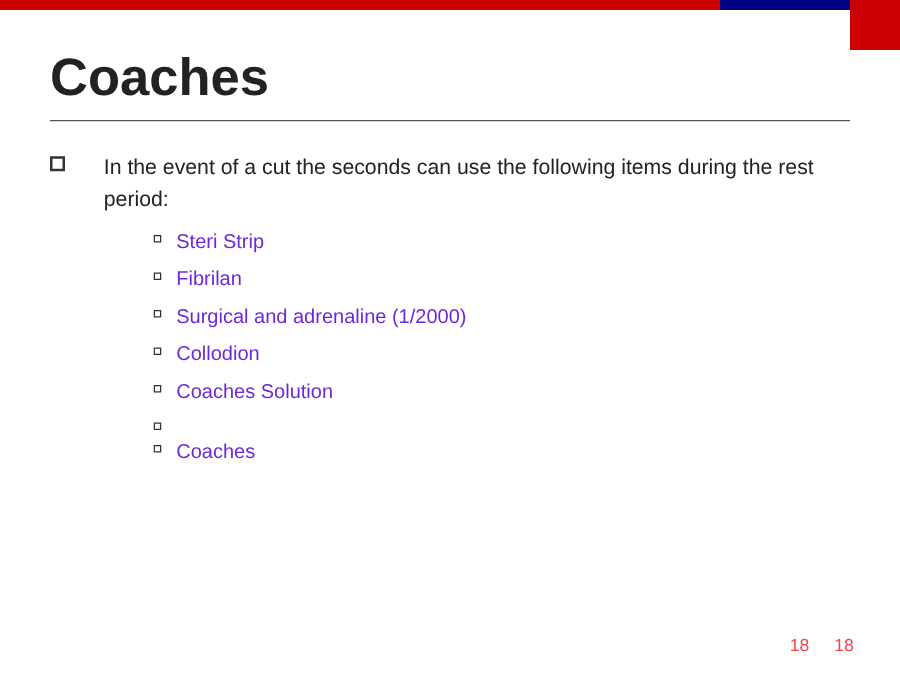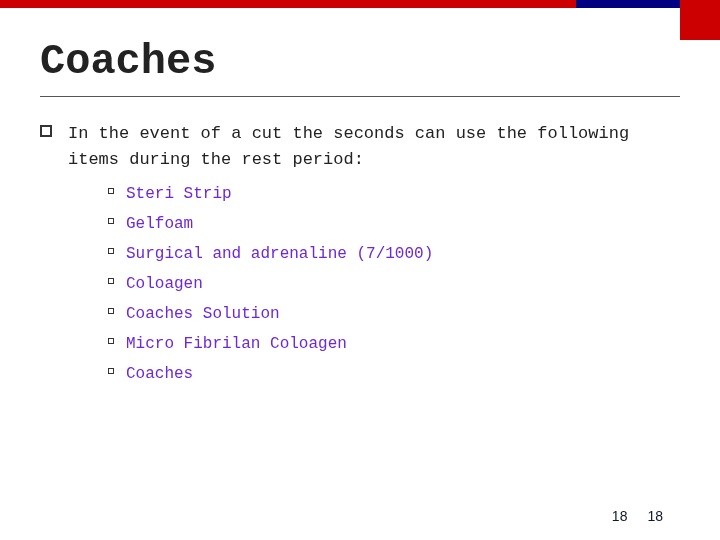--- a/index.html
+++ b/index.html
@@ -28,41 +28,41 @@
       top: 0;
       right: 0;
       width: 40px;
       height: 40px;
       background: #cc0000;
       z-index: 10;
     }
 
     .page-content {
       padding: 20px 40px 20px 40px;
-      font-family: Liberation Mono, monospace;
     }
 
     .page-title {
       font-size: 42px;
       font-weight: bold;
       color: #222222;
       margin-bottom: 10px;
       margin-top: 10px;
     }
 
     .divider {
       border: none;
       border-top: 1px solid #555555;
       margin-bottom: 24px;
     }
 
     .main-bullet {
       display: flex;
       align-items: flex-start;
       margin-bottom: 20px;
+      gap: 15px;
     }
 
     .bullet-square {
       width: 12px;
       height: 12px;
       border: 2px solid #333;
       display: inline-block;
       flex-shrink: 0;
       margin-top: 4px;
       margin-right: 16px;
@@ -95,23 +95,23 @@
       border: 1.5px solid #333;
       display: inline-block;
       flex-shrink: 0;
       margin-top: 6px;
       margin-right: 12px;
     }
 
     .page-numbers {
       position: absolute;
       bottom: 16px;
-      right: 57px;
+      right: 37px;
       font-size: 14px;
-      color: #0f172a;
+      color: #ef4444;
       display: flex;
       gap: 20px;
     }
   </style>
 </head>
 <body>
 
 <div class="top-bar"></div>
 <div class="corner-accent"></div>
 
@@ -124,37 +124,36 @@
     <div>
       <span class="bullet-text">In the event of a cut the seconds can use the following items during the rest period:</span>
 
       <ul class="sub-list">
         <li>
           <span class="sub-bullet"></span>
           <span>Steri Strip</span>
         </li>
         <li>
           <span class="sub-bullet"></span>
-          <span>Gelfoam</span>
+          <span>Fibrilan</span>
         </li>
         <li>
           <span class="sub-bullet"></span>
-          <span>Surgical and adrenaline (7/1000)</span>
+          <span>Surgical and adrenaline (1/2000)</span>
         </li>
         <li>
           <span class="sub-bullet"></span>
-          <span>Coloagen</span>
+          <span>Collodion</span>
         </li>
         <li>
           <span class="sub-bullet"></span>
           <span>Coaches Solution</span>
         </li>
         <li>
           <span class="sub-bullet"></span>
-          <span>Micro Fibrilan Coloagen</span>
         </li>
         <li>
           <span class="sub-bullet"></span>
           <span>Coaches</span>
         </li>
       </ul>
     </div>
   </div>
 </div>
 

